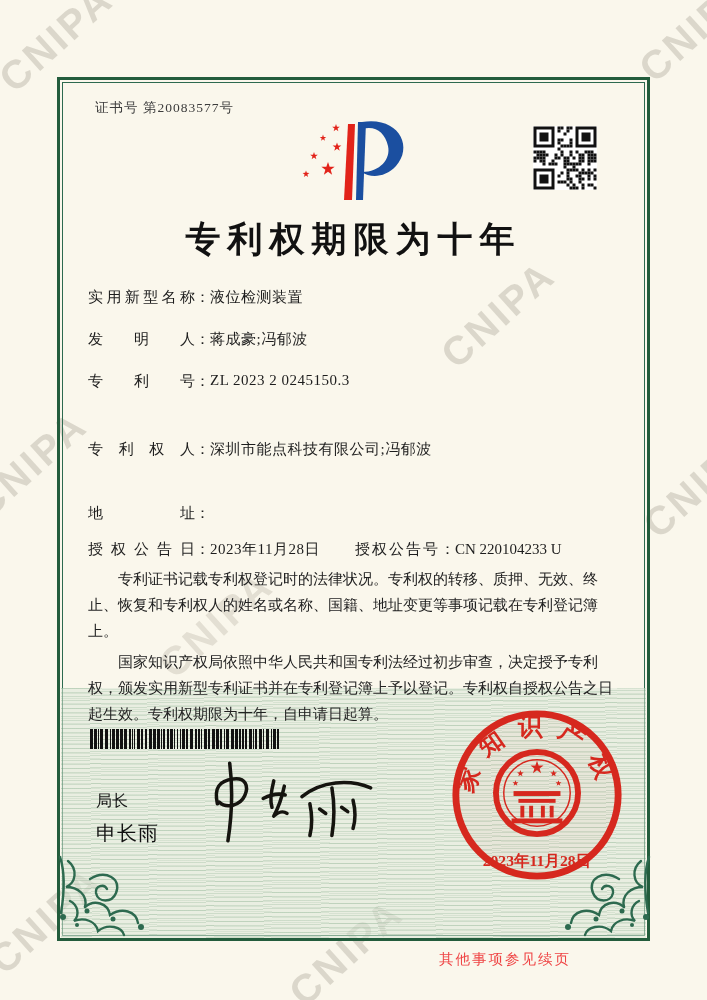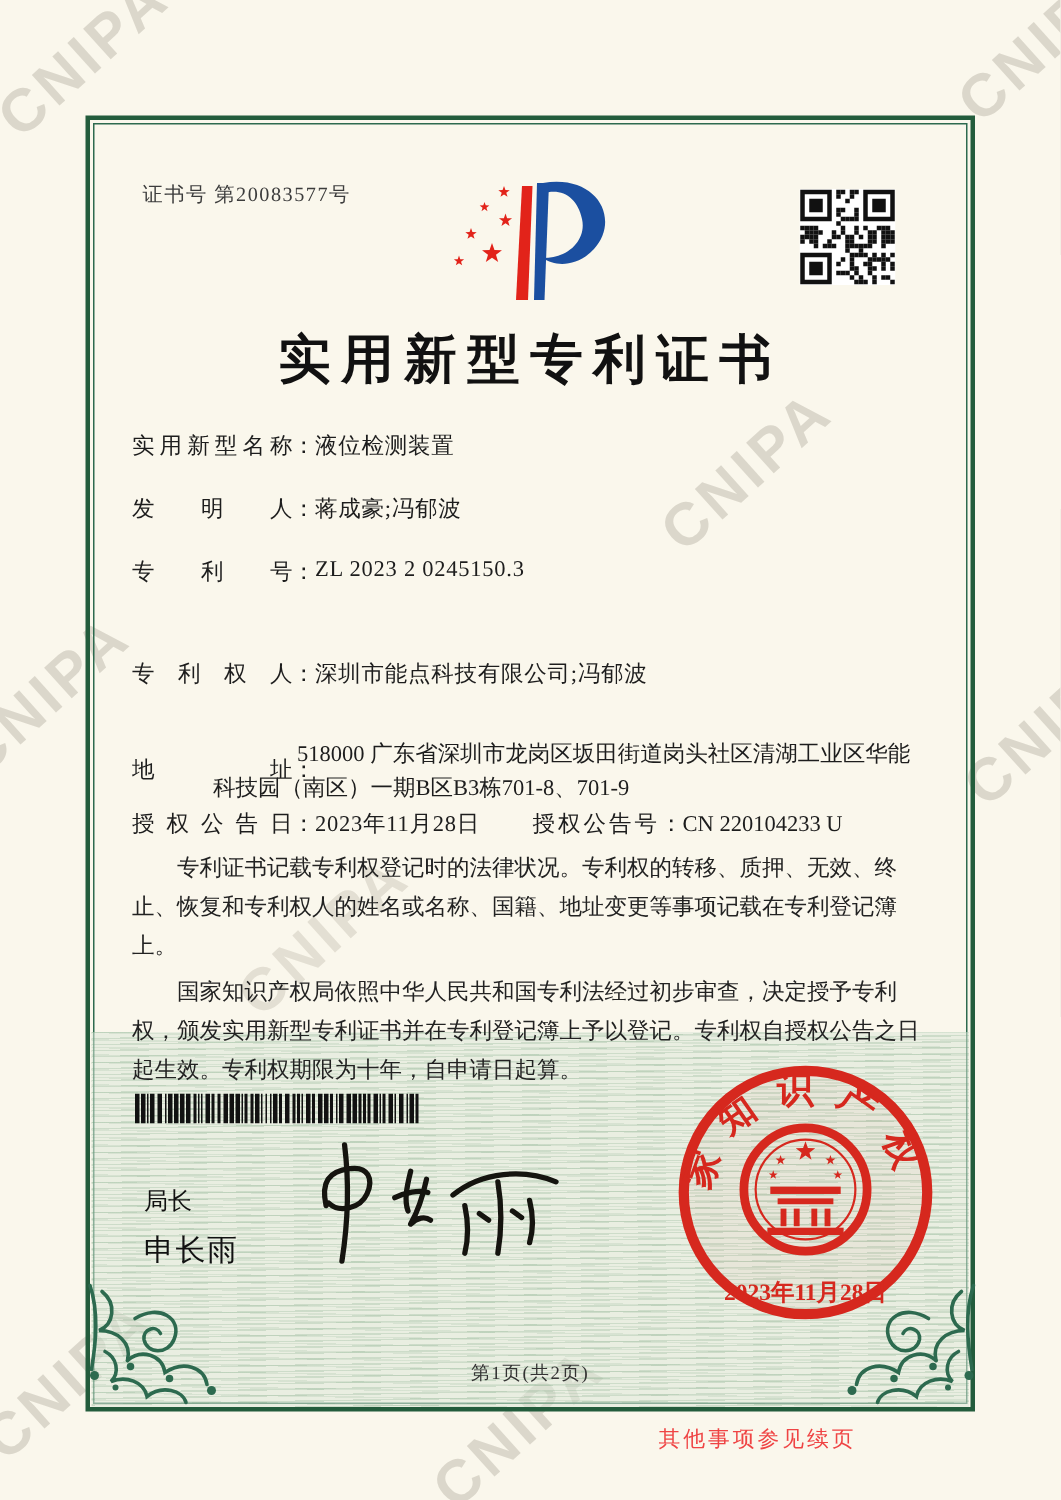--- a/index.html
+++ b/index.html
@@ -25,21 +25,21 @@
   .guilloche{position:absolute;left:61px;top:688px;width:585px;height:250px;z-index:2;
     background:
       repeating-linear-gradient(179deg, rgba(105,155,115,0.22) 0 1px, transparent 1px 4px),
       repeating-linear-gradient(181deg, rgba(105,155,115,0.14) 0 1px, transparent 1px 5px),
       rgba(219,232,216,0.55);}
   .flourish{position:absolute;z-index:4;}
   .fl-left{left:56px;top:853px;} .fl-right{left:561px;top:853px;transform:scaleX(-1);}
 
   .content{position:absolute;inset:0;z-index:3;}
 
-  .cert-no{position:absolute;left:95px;top:121px;font-size:13.5px;letter-spacing:1px;color:#3c3c3c;}
+  .cert-no{position:absolute;left:95px;top:99px;font-size:13.5px;letter-spacing:1px;color:#3c3c3c;}
   .logo{position:absolute;left:292px;top:112px;}
   .qr{position:absolute;left:533px;top:126px;}
   .title{position:absolute;left:57px;top:216px;width:593px;text-align:center;font-size:35px;font-weight:bold;
          letter-spacing:7px;color:#111;}
 
   .field-row{position:absolute;left:88px;font-size:15px;color:#1d1d1d;white-space:nowrap;}
   .field-label{display:inline-block;width:107px;text-align:justify;text-align-last:justify;vertical-align:top;font-family:Liberation Mono, monospace;}
   .field-colon{display:inline-block;vertical-align:top;}
   .field-value{display:inline-block;vertical-align:top;letter-spacing:0.5px;}
   .r1{top:288px;} .r2{top:330px;} .r3{top:372px;} .r4{top:414px;} .r5{top:440px;}
@@ -263,38 +263,37 @@
           <rect x="54.5" y="57.5" width="3" height="3" fill="#111"></rect>
           <rect x="57.5" y="57.5" width="3" height="3" fill="#111"></rect>
           <rect x="36.5" y="60.5" width="3" height="3" fill="#111"></rect>
           <rect x="39.5" y="60.5" width="3" height="3" fill="#111"></rect>
           <rect x="42.5" y="60.5" width="3" height="3" fill="#111"></rect>
           <rect x="48.5" y="60.5" width="3" height="3" fill="#111"></rect>
           <rect x="60.5" y="60.5" width="3" height="3" fill="#111"></rect>
         </g>
     </svg>
 
-    <div class="title">实用新型专利证书</div>
+    <div class="title">专利权期限为十年</div>
 
     <div class="field-row r1">
       <span class="field-label">实用新型名称</span><span class="field-colon">：</span><span class="field-value">液位检测装置</span>
     </div>
     <div class="field-row r2">
       <span class="field-label">发明人</span><span class="field-colon">：</span><span class="field-value">蒋成豪;冯郁波</span>
     </div>
     <div class="field-row r3">
       <span class="field-label">专利号</span><span class="field-colon">：</span><span class="field-value">ZL 2023 2 0245150.3</span>
     </div>
     <div class="field-row r5">
       <span class="field-label">专利权人</span><span class="field-colon">：</span><span class="field-value">深圳市能点科技有限公司;冯郁波</span>
     </div>
     <div class="field-row addr-label">
       <span class="field-label">地址</span><span class="field-colon">：</span>
     </div>
-    <div class="addr-value">518000 广东省深圳市龙岗区坂田街道岗头社区清湖工业区华能科技园（南区）一期B区B3栋701-8、701-9</div>
 
     <div class="field-row r7">
       <span class="field-label">授权公告日</span><span class="field-colon">：</span><span class="field-value">2023年11月28日</span>
     </div>
     <div class="grant-no">
       <span class="lbl">授权公告号</span><span>：</span><span>CN 220104233 U</span>
     </div>
 
     <div class="paras">
       <p>专利证书记载专利权登记时的法律状况。专利权的转移、质押、无效、终止、恢复和专利权人的姓名或名称、国籍、地址变更等事项记载在专利登记簿上。</p>
@@ -401,17 +400,16 @@
           <rect x="73" y="101" width="4" height="12"></rect>
           <rect x="82" y="101" width="4" height="12"></rect>
           <rect x="94" y="101" width="4" height="12"></rect>
           <rect x="103" y="101" width="4" height="12"></rect>
           <rect x="64" y="114" width="52" height="5"></rect>
         </g>
       </g>
       <text x="90" y="163" text-anchor="middle" font-size="16" font-weight="bold" fill="var(--seal-red)" font-family="Liberation Serif, serif">2023年11月28日</text>
     </svg>
 
-    <div class="page-info">第1页(共2页)</div>
     <div class="cont-note">其他事项参见续页</div>
 
   </div>
 </div>
 
 </body></html>

